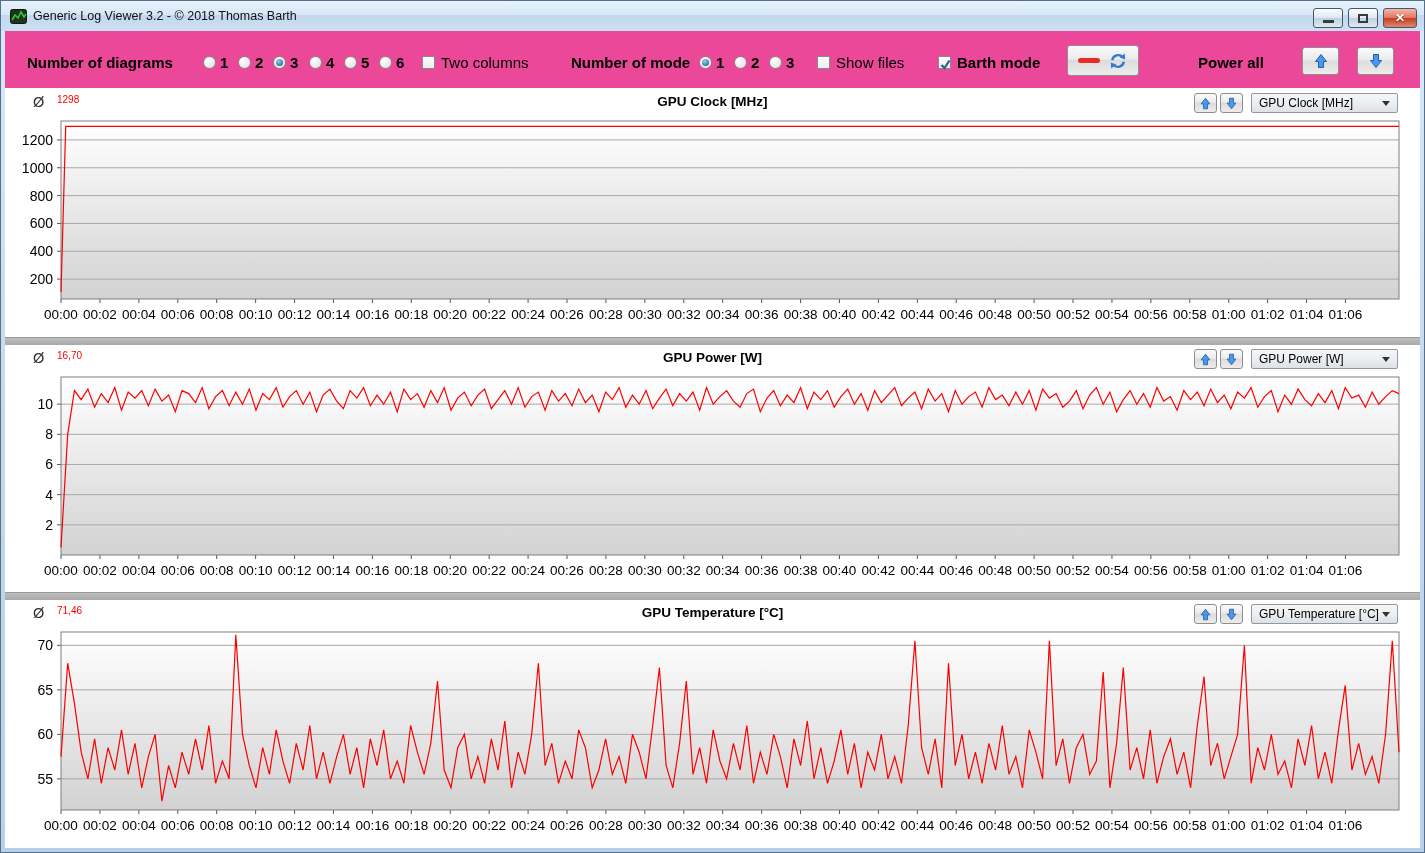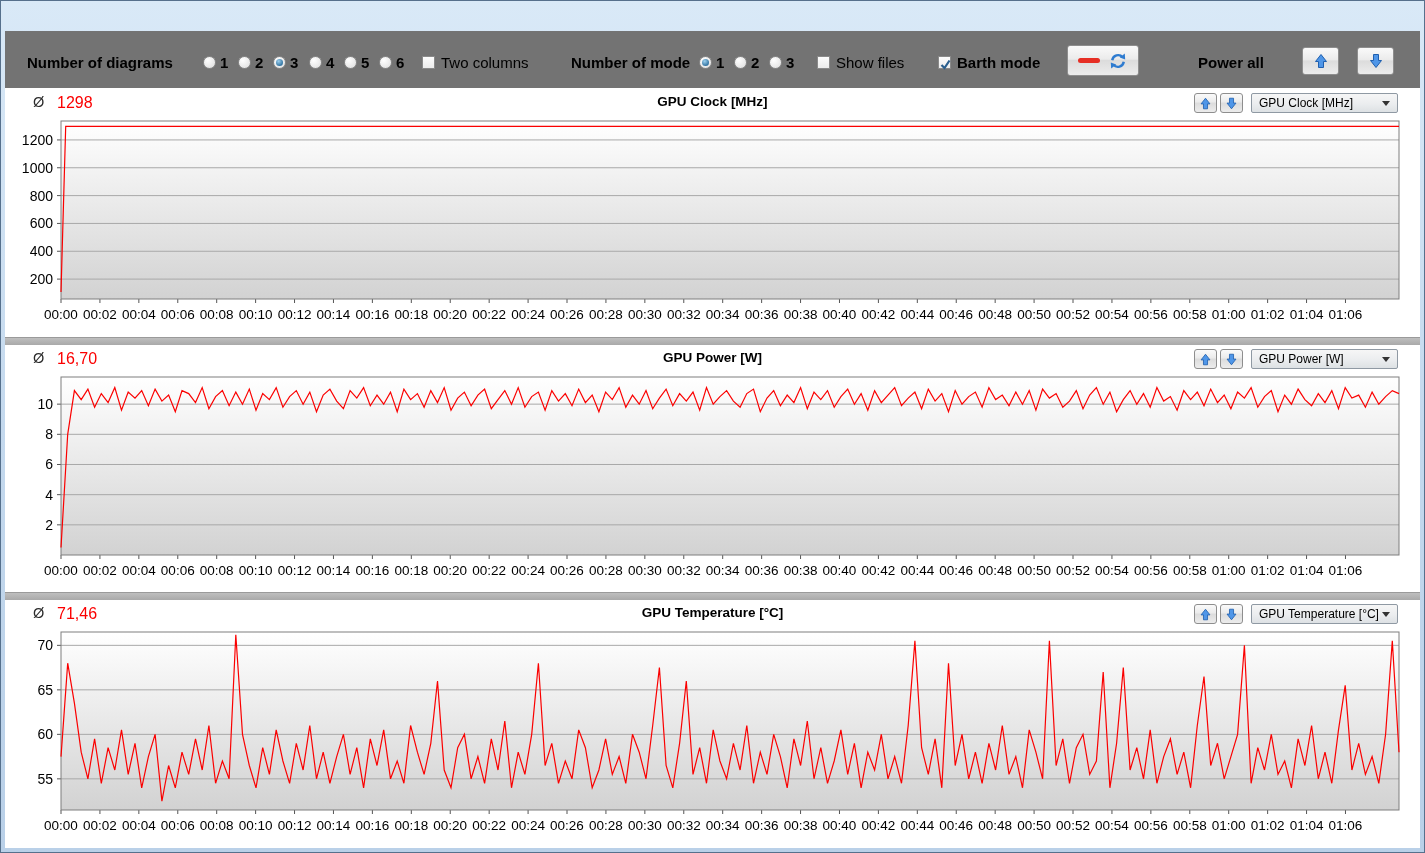--- a/index.html
+++ b/index.html
@@ -19,60 +19,78 @@
     background: linear-gradient(180deg,#fdfeff 0%,#dde8f2 48%,#c0d0e0 52%,#dfe9f3 100%);
     display: flex; align-items: center; justify-content: center; }
   .winbtn.close { width: 34px;
     background: linear-gradient(180deg,#f4b7a9 0%,#e2765c 48%,#c43e22 52%,#e0876f 100%); }
   .glyph-min { width: 11px; height: 3px; background: #3a3a3a; margin-top: 7px; }
   .glyph-max { width: 10px; height: 9px; border: 2px solid #3a3a3a; background: transparent; }
   .glyph-close { color: #fff; font-size: 12px; font-weight: bold; text-shadow: 0 1px 1px #7c2010; }
   
   .client { position: absolute; left: 4px; right: 4px; top: 30px; bottom: 4px; background: #fff; }
   
-  .toolbar { position: absolute; left: 0; top: 0; width: 100%; height: 57px; background: #737373; padding-left: 16px; }
+  .toolbar { position: absolute; left: 0; top: 0; width: 100%; height: 57px; background: #ec4899; padding-left: 16px; }
   .tb-label { position: absolute; font-size: 15px; font-weight: bold; color: #000; top: 23px; }
   .tb-text  { position: absolute; font-size: 15px; color: #000; top: 23px; }
   .radio { position: absolute; top: 25px; width: 13px; height: 13px; border-radius: 50%;
     border: 1px solid #8a8a8a; background: radial-gradient(circle at 35% 30%, #ffffff 0%, #dcdcdc 100%); }
   .radio.checked::after { content: ""; position: absolute; left: 2px; top: 2px; width: 7px; height: 7px;
     border-radius: 50%; background: radial-gradient(circle at 38% 32%, #9dd0ee 0%, #2d6f9e 75%); }
   .cb { position: absolute; top: 25px; width: 13px; height: 13px; border: 1px solid #8a8a8a;
     background: linear-gradient(#fdfdfd,#ececec); }
   .btn7 { border: 1px solid #8e8e8e; border-radius: 3px;
     background: linear-gradient(180deg,#fafafa 0%,#ebebeb 45%,#dcdcdc 50%,#ececec 100%);
     display: flex; align-items: center; justify-content: center; }
   .refresh-btn { position: absolute; left: 1062px; top: 14px; width: 72px; height: 31px; gap: 8px; }
   .dash { width: 22px; height: 5px; border-radius: 2.5px; background: #e62e24; }
   .bigarrow { position: absolute; top: 16px; width: 37px; height: 28px; }
   
   .panel { position: absolute; left: 0; width: 100%; height: 247px; background: #fff; }
   .sep { position: absolute; left: 0; width: 100%; height: 8px;
     background: linear-gradient(#bebebe,#a9a9a9); border-top: 1px solid #9a9a9a; }
   .avg-symbol { position: absolute; left: 28px; top: 5px; font-size: 14.5px; color: #2b2b2b; }
-  .avg-value  { position: absolute; left: 52px; top: 5px; font-size: 16px; }
+  .avg-value  { position: absolute; left: 52px; top: 5px; font-size: 10px; }
   .chart-title { position: absolute; left: 0; right: 0; top: 5px; text-align: center;
     font-size: 13.5px; font-weight: bold; color: #000; }
   .hdr-btn { position: absolute; top: 4px; width: 23px; height: 20px; }
   .combo { position: absolute; top: 4px; left: 1246px; width: 147px; height: 20px;
     border: 1px solid #8f99a3; border-radius: 2px; font-size: 12px; color: #000;
     background: linear-gradient(180deg,#f6f6f6 0%,#ebedef 55%,#dde1e4 100%);
     display: flex; align-items: center; padding: 0 7px; }
   .combo .combo-arrow { margin-left: auto; width: 0; height: 0;
     border-left: 4px solid transparent; border-right: 4px solid transparent; border-top: 5px solid #333; }
   .chart-svg { position: absolute; left: 1px; top: 26px; }
   .chart-svg text { font-family: "Liberation Sans", sans-serif; fill: #000; }
   .chart-svg text.ytick { font-size: 14px; }
   .chart-svg text.xtick { font-size: 13.5px; }
 </style>
 </head>
 <body>
 
 <div class="window">
 
+  <div class="titlebar">
+    <svg class="titlebar-icon" viewBox="0 0 17 17">
+      <rect x="0.5" y="1.5" width="16" height="14" rx="2" fill="#1d3320" stroke="#0c1a0e"></rect>
+      <polyline points="2,12 5,7 8,10 11,4 14,9 16,6" fill="none" stroke="#35c23c" stroke-width="1.6"></polyline>
+    </svg>
+    <span class="titlebar-text">Generic Log Viewer 3.2 - © 2018 Thomas Barth</span>
+    <div class="winbtns">
+      <div class="winbtn">
+          <div class="glyph-min"></div>
+        </div>
+      <div class="winbtn">
+          <div class="glyph-max"></div>
+        </div>
+      <div class="winbtn close">
+          <span class="glyph-close">✕</span>
+        </div>
+    </div>
+  </div>
 
   <div class="client">
 
     <div class="toolbar">
       <span class="tb-label" style="left:22px">Number of diagrams</span>
 
       <span class="radio" style="left:198px"></span>
       <span class="tb-label" style="left:215px">1</span>
       <span class="radio" style="left:233px"></span>
       <span class="tb-label" style="left:250px">2</span>

